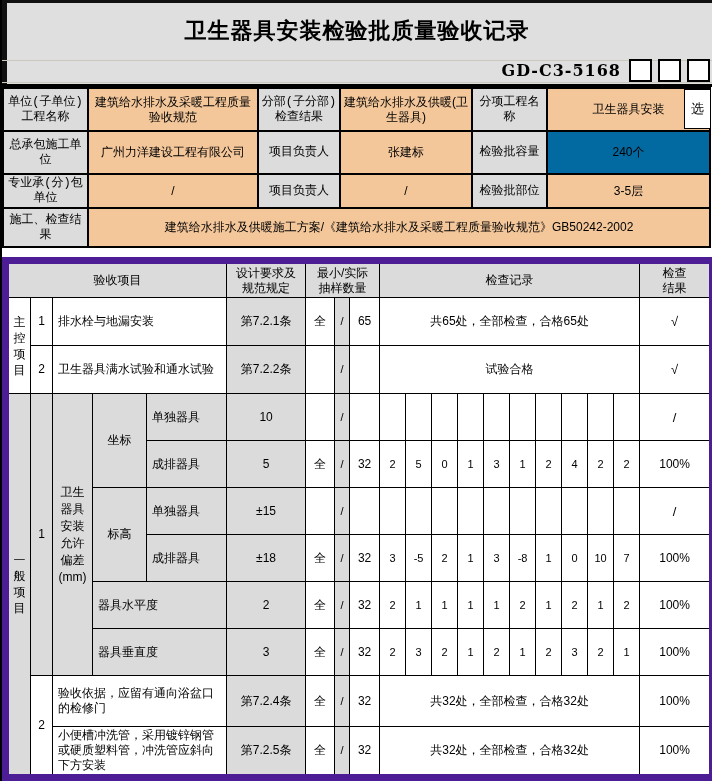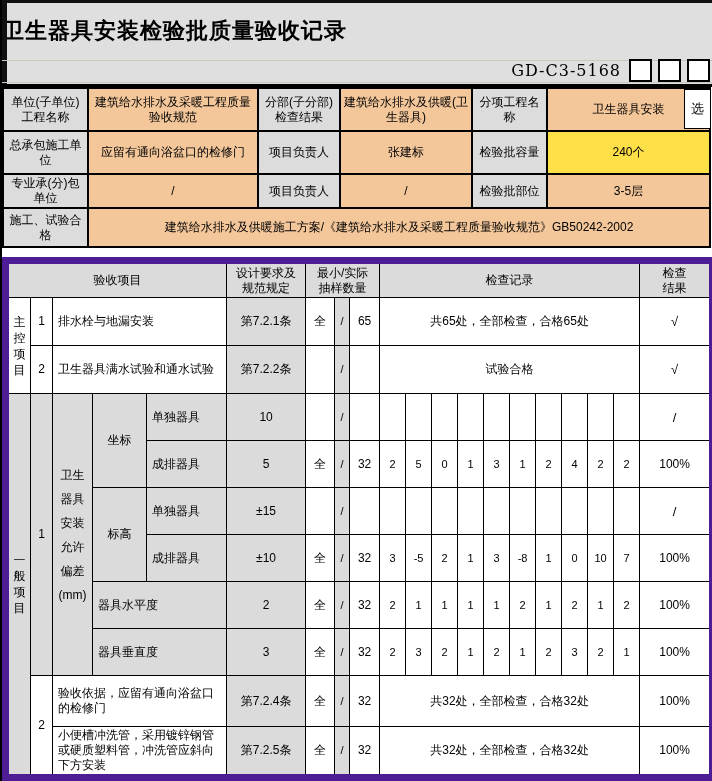--- a/index.html
+++ b/index.html
@@ -11,54 +11,54 @@
     box-sizing:border-box;
   }
   
   .topbar {
     position:absolute; top:0; left:0; width:100%; height:87px;
     background:#E0DFDF; border-top:3px solid #111; border-bottom:3px solid #000;
     box-sizing:border-box;
   }
   .topbar .leftbar { position:absolute; left:0; top:0; width:5px; height:100%; background:#111; }
   .title {
-    text-align:left; font-weight:bold; font-size:22px; letter-spacing:1px;
+    text-align:center; font-weight:bold; font-size:22px; letter-spacing:1px;
     padding-top:13px;
   }
   .hline { position:absolute; left:0; width:100%; height:1px; background:#CDC8BE; }
   .hline.l1 { top:57px; } .hline.l2 { top:79px; }
   .code-row {
     position:absolute; right:2px; bottom:2px;
     display:flex; align-items:center; gap:6px;
   }
   .code {
     font-family:"DejaVu Serif","Liberation Serif",serif;
-    font-weight:normal; font-size:16px; letter-spacing:1px; margin-right:2px;
+    font-weight:bold; font-size:16px; letter-spacing:1px; margin-right:2px;
   }
   .cbox { width:19px; height:19px; background:#fff; border:2px solid #000; }
   
   table { border-collapse:collapse; table-layout:fixed; }
   td {
     border:1px solid #000; font-size:12px; text-align:center;
     vertical-align:middle; padding:1px 2px; line-height:15px;
     word-break:break-all; overflow:hidden;
   }
   .info-table { position:absolute; top:87px; left:0px; width:708px; }
   .info-table td { border:2px solid #000; }
-  .lab  { background:#DCDCDC; }
+  .lab  { background:#DCDCDC;font-family:Liberation Mono, monospace; }
   .val  { background:#F4C79B; }
-  .valw { background:#fde047; }
+  .valw { background:#0369a1; }
   .main-table { position:absolute; top:257px; left:0px; width:708px; border:7px solid #4c1d95; }
   .gray  { background:#DBDBDB; }
   .strip { background:#DBDBDB; font-size:11px; padding:0; }
   .left  { text-align:left; padding-left:5px; }
   .meas  { font-size:11px; padding:0; }
   .res   { font-size:13px; }
   .vspan  { display:inline-block; width:14px; word-break:break-all; line-height:16px; }
-  .v2span { display:inline-block; width:30px; word-break:break-all; line-height:24px; }
+  .v2span { display:inline-block; width:30px; word-break:break-all; line-height:17px; }
   .w60    { display:inline-block; width:62px; word-break:break-all; }
   .w26    { display:inline-block; width:26px; word-break:break-all; }
   .select-btn {
     position:absolute; top:89px; right:1px; width:25px; height:38px;
     background:#fff; border:1px solid #000; z-index:5;
     display:flex; align-items:center; justify-content:center;
     font-size:13px; cursor:pointer;
   }
 </style>
 </head>
@@ -92,36 +92,36 @@
         <tr style="height:43px">
       <td class="lab">单位(子单位)工程名称</td>
       <td class="val">建筑给水排水及采暖工程质量验收规范</td>
       <td class="lab">分部(子分部)检查结果</td>
       <td class="val">建筑给水排水及供暖(卫生器具)</td>
       <td class="lab">分项工程名称</td>
       <td class="val">卫生器具安装</td>
     </tr>
     <tr style="height:43px">
       <td class="lab">总承包施工单位</td>
-      <td class="val">应留有通向浴盆口的检修门</td>
+      <td class="val">广州力洋建设工程有限公司</td>
       <td class="lab">项目负责人</td>
       <td class="val">张建标</td>
       <td class="lab">检验批容量</td>
       <td class="valw">240个</td>
     </tr>
     <tr style="height:27px">
       <td class="lab">专业承(分)包单位</td>
       <td class="val">/</td>
       <td class="lab">项目负责人</td>
       <td class="val">/</td>
       <td class="lab">检验批部位</td>
       <td class="val">3-5层</td>
     </tr>
     <tr style="height:39px">
-      <td class="lab">施工、试验合格</td>
+      <td class="lab">施工、检查结果</td>
       <td class="val" colspan="5">建筑给水排水及供暖施工方案/《建筑给水排水及采暖工程质量验收规范》GB50242-2002</td>
     </tr>
   </tbody>
     </table>
 
   <div class="select-btn">选</div>
 
   <table class="main-table">
     <colgroup>
       <col style="width:25px">
@@ -235,21 +235,21 @@
       <td class="meas"></td>
       <td class="meas"></td>
       <td class="meas"></td>
       <td class="meas"></td>
       <td class="meas"></td>
       <td class="res">/</td>
     </tr>
 
     <tr style="height:47px">
       <td class="gray left">成排器具</td>
-      <td class="gray">±10</td>
+      <td class="gray">±18</td>
       <td>全</td>
       <td class="strip">/</td>
       <td>32</td>
       <td class="meas">3</td>
       <td class="meas">-5</td>
       <td class="meas">2</td>
       <td class="meas">1</td>
       <td class="meas">3</td>
       <td class="meas">-8</td>
       <td class="meas">1</td>

